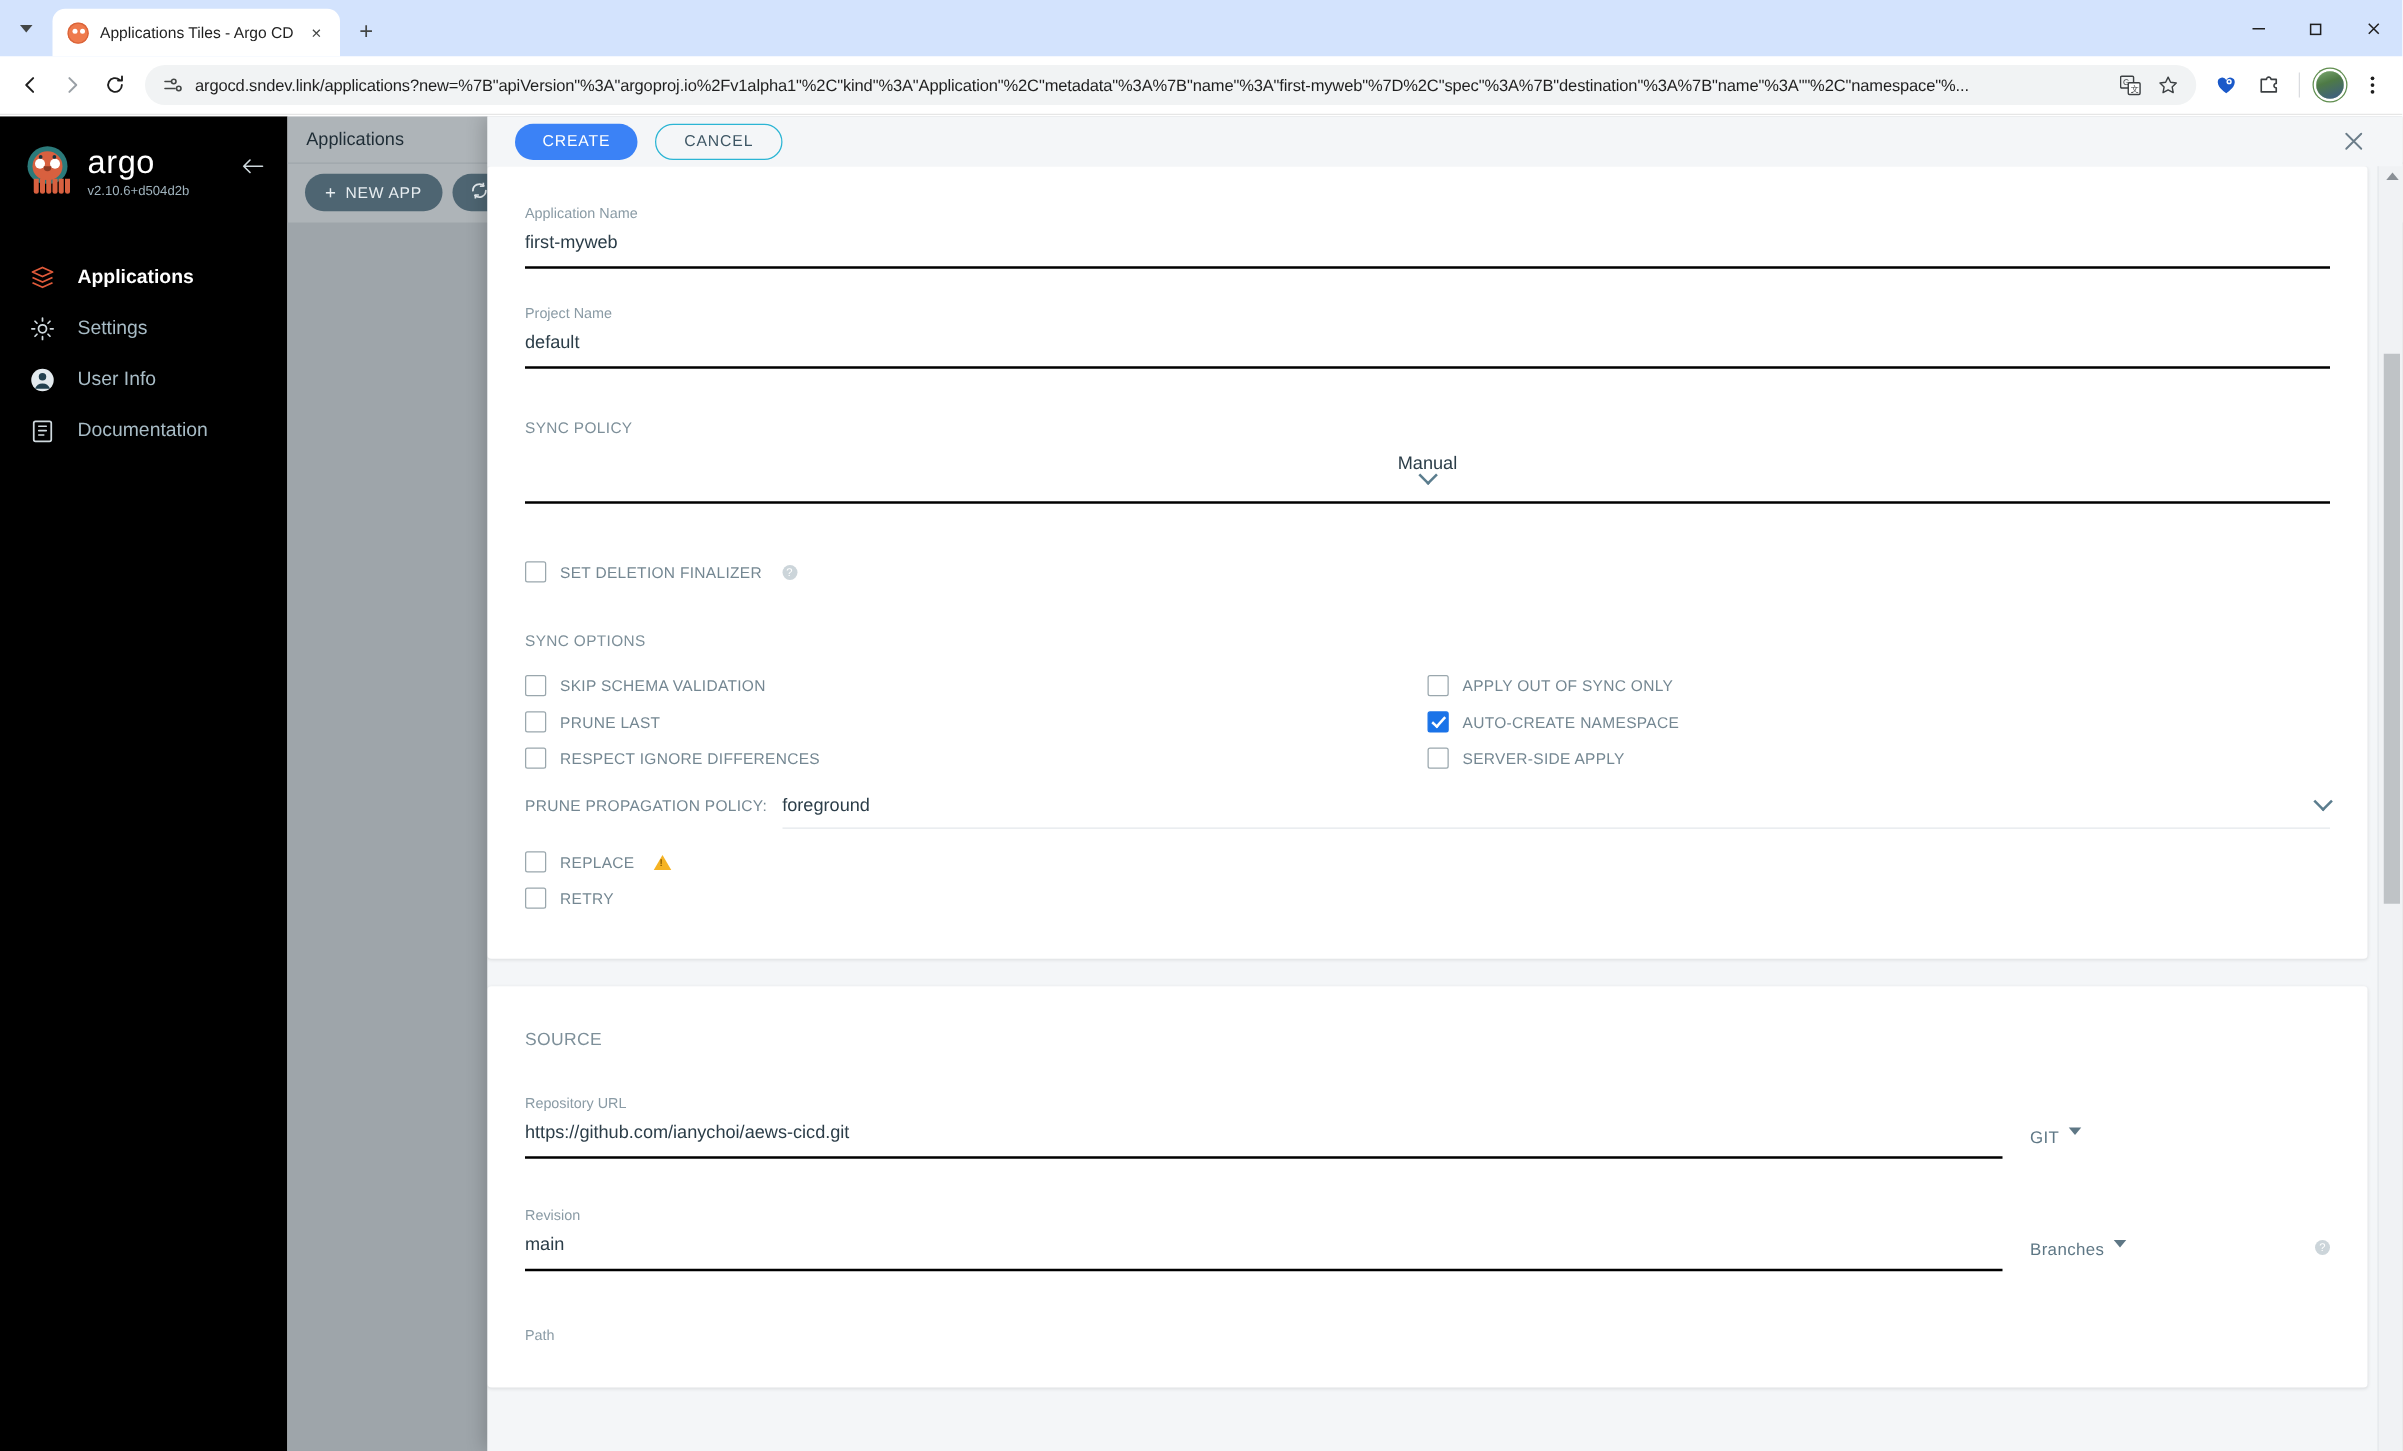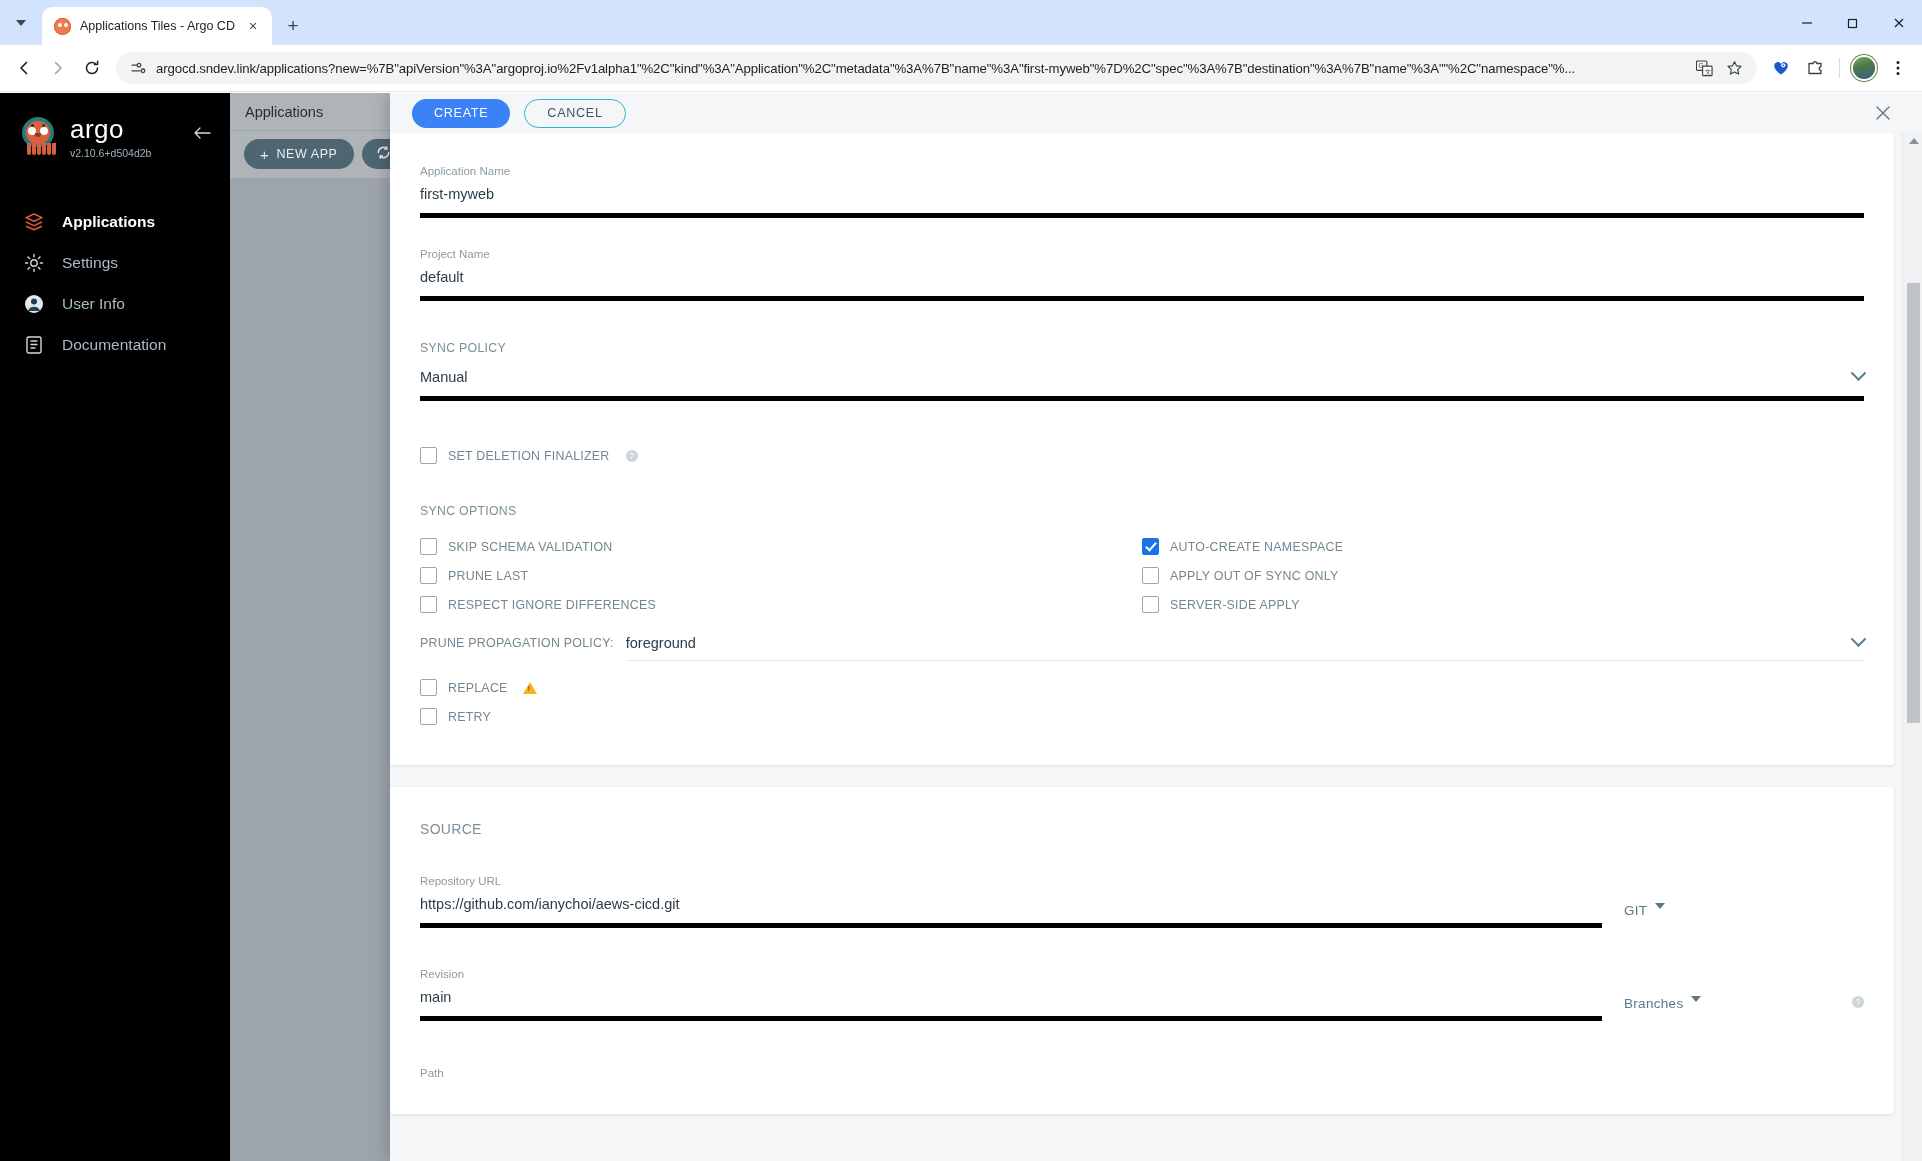--- a/index.html
+++ b/index.html
@@ -203,24 +203,24 @@
   }
   .card-general { margin: 0 8px 0 0; padding: 26px 30px 34px 30px; }
   .card-source  { margin: 0 8px 0 0; padding: 34px 30px 26px 30px; }
   .gap { height: 22px; }
 
   .field { padding: 6px 0 0 0; }
   .flabel { font-size: 11.5px; color:#8a9ba5; margin-bottom: 9px; }
   .flabel-caps { font-size: 12.3px; color:#7d8f99; letter-spacing:0.3px; margin-bottom: 14px; }
   .fvalue {
     font-size: 14.5px; color:#2b3d48; padding-bottom: 11px;
-    border-bottom: 5px solid #000000;
+    border-bottom: 2px solid #000000;
   }
   .fvalue-sel {
-    display:flex; align-items:center; justify-content:space-between;
+    display:flex; align-items:center; justify-content:space-between;flex-direction:column;
   }
   .chev {
     width: 11px; height: 11px; border-right: 2px solid #5b7d8e; border-bottom: 2px solid #5b7d8e;
     transform: rotate(45deg) translate(-3px,-3px); flex:none;
   }
 
   .spacer-24 { height: 24px; }
   .spacer-34 { height: 34px; }
   .spacer-40 { height: 40px; }
 
@@ -521,29 +521,29 @@
                 <span class="cbox"></span>
                 <span class="cblabel">PRUNE LAST</span>
               </div>
               <div class="cbrow">
                 <span class="cbox"></span>
                 <span class="cblabel">RESPECT IGNORE DIFFERENCES</span>
               </div>
             </div>
             <div>
               <div class="cbrow">
+                <span class="cbox"></span>
+                <span class="cblabel">APPLY OUT OF SYNC ONLY</span>
+              </div>
+              <div class="cbrow">
                 <span class="cbox checked"></span>
                 <span class="cblabel">AUTO-CREATE NAMESPACE</span>
               </div>
               <div class="cbrow">
                 <span class="cbox"></span>
-                <span class="cblabel">APPLY OUT OF SYNC ONLY</span>
-              </div>
-              <div class="cbrow">
-                <span class="cbox"></span>
                 <span class="cblabel">SERVER-SIDE APPLY</span>
               </div>
             </div>
           </div>
 
           <div class="ppp-row">
             <div class="ppp-label">PRUNE PROPAGATION POLICY:</div>
             <div class="ppp-field">
               <span class="ppp-val">foreground</span>
               <span class="chev"></span>

